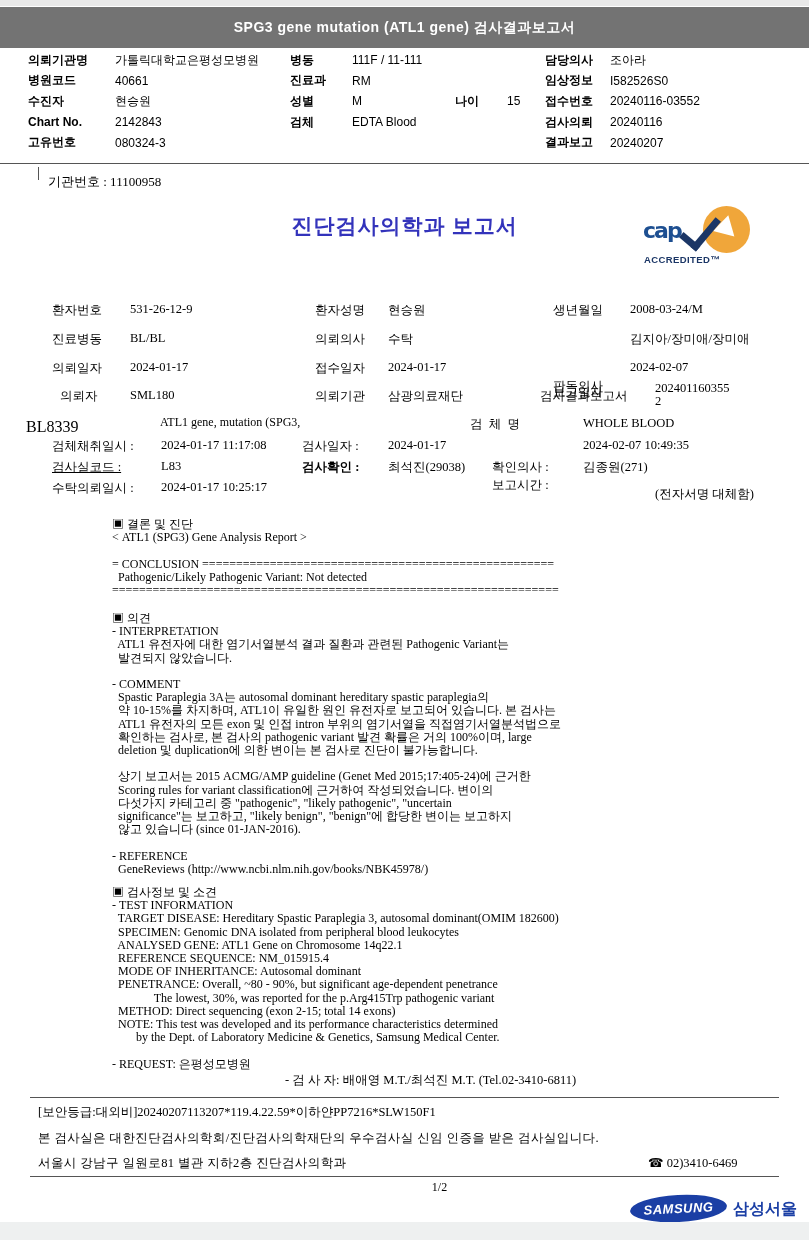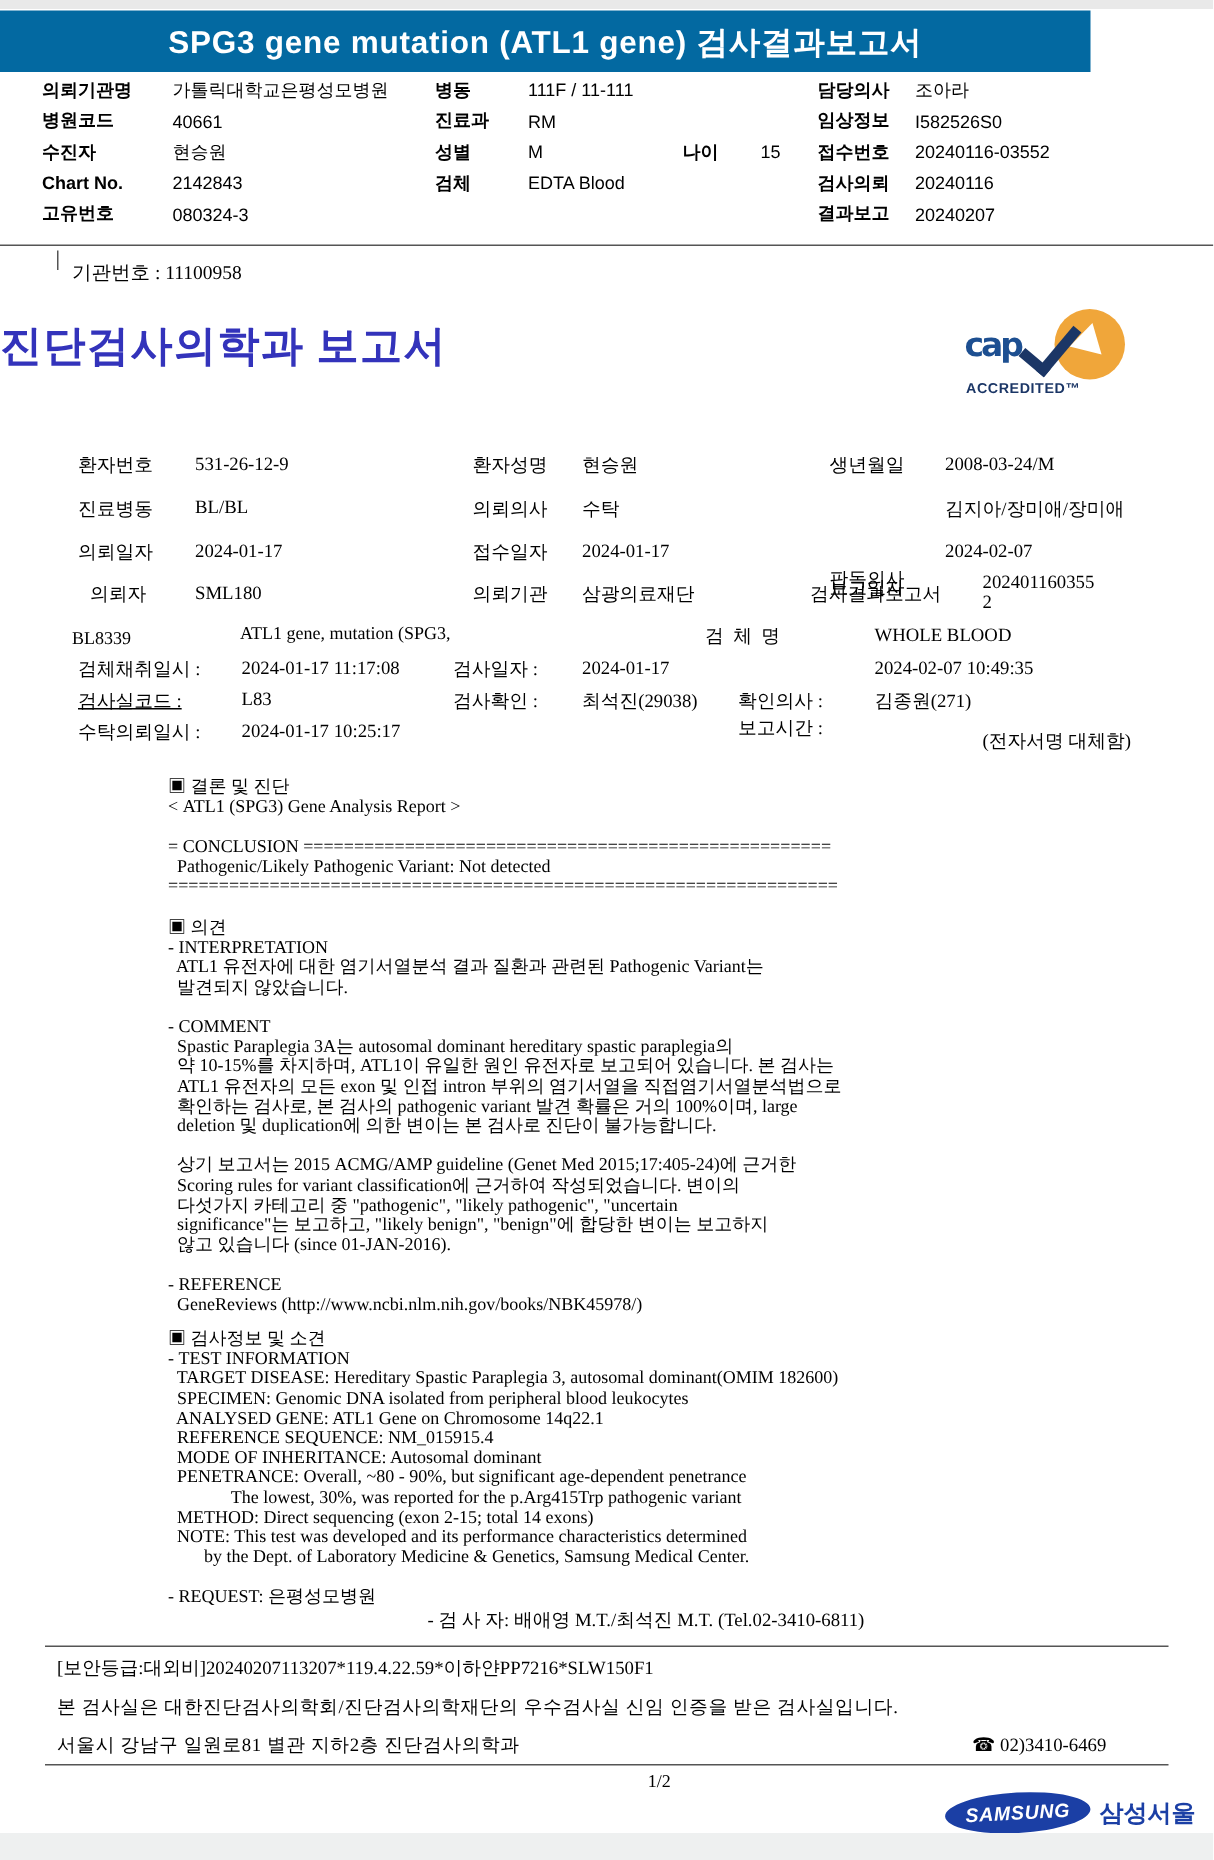--- a/index.html
+++ b/index.html
@@ -3,37 +3,37 @@
 <meta charset="utf-8">
 <style>
   html,body{margin:0;padding:0;background:#fff;}
   .page{position:relative;width:809px;height:1240px;background:#ffffff;
         font-family:"Liberation Sans",sans-serif;color:#000;overflow:hidden;}
   .abs{position:absolute;}
   
   .top-strip{left:0;top:0;width:809px;height:6px;background:#e9e9e9;}
   .bottom-strip{left:0;top:1222px;width:809px;height:18px;background:#eef0f0;}
   
-  .banner{left:0;top:7px;width:727px;height:41px;background:#0369a1;color:#fff;
+  .banner{left:0;top:7px;width:809px;height:41px;background:#737373;color:#fff;
           display:flex;align-items:center;justify-content:center;
-          font-size:21px;font-weight:bold;letter-spacing:0.5px;}
+          font-size:14px;font-weight:bold;letter-spacing:0.5px;}
   
   .info-col{position:absolute;top:50px;font-size:12px;}
   .info-row{display:flex;align-items:center;height:20.6px;white-space:pre;}
   .info-lbl{font-weight:bold;}
   .w1{width:87px;} .w2{width:62px;} .w3{width:65px;}
   .sex-val{width:103px;} .age-lbl{font-weight:bold;width:52px;}
   
   .hline{position:absolute;height:1px;background:#555;}
   .vtick{position:absolute;width:1px;background:#555;}
   
   .serif{font-family:"Liberation Serif",serif;}
   .org-line{left:48px;top:173px;font-size:13px;}
-  .report-title{left:0;top:212px;width:809px;color:#3333bb;
-                font-weight:bold;font-size:28px;letter-spacing:1px;
+  .report-title{left:0;top:212px;width:809px;text-align:center;color:#3333bb;
+                font-weight:bold;font-size:21px;letter-spacing:1px;
                 font-family:"Liberation Serif",serif;}
   
   .cap-logo{left:643px;top:206px;width:122px;height:62px;}
   .cap-word{position:absolute;left:0;top:14px;font-weight:bold;font-size:22px;
             color:#1d4f91;letter-spacing:-2px;line-height:1;
             font-family:"DejaVu Sans",sans-serif;}
   .cap-circle{position:absolute;left:60px;top:0;width:47px;height:47px;border-radius:50%;
               background:#f0a63a;}
   .cap-triangle{position:absolute;left:12px;top:9px;width:0;height:0;
                 border-left:11px solid transparent;border-right:11px solid transparent;
@@ -166,35 +166,35 @@
   <span class="ps" style="left:630px;top:360px;">2024-02-07</span>
 
   <span class="ps" style="left:60px;top:388px;">의뢰자</span>
   <span class="ps" style="left:130px;top:388px;">SML180</span>
   <span class="ps" style="left:315px;top:388px;">의뢰기관</span>
   <span class="ps" style="left:388px;top:388px;">삼광의료재단</span>
   <span class="ps" style="left:540px;top:388px;">검사결과보고서</span>
   <span class="ps" style="left:655px;top:382px;line-height:13px;">202401160355
 2</span>
 
-  <span class="ps" style="left:48px;top:418px;font-size:12px;">BL8339</span>
+  <span class="ps" style="left:26px;top:418px;font-size:16px;">BL8339</span>
   <span class="ps" style="left:160px;top:415px;font-size:12px;">ATL1 gene, mutation (SPG3,</span>
   <span class="ps" style="left:470px;top:416px;">검  체  명</span>
   <span class="ps" style="left:583px;top:416px;">WHOLE BLOOD</span>
 
   <span class="ps" style="left:52px;top:438px;">검체채취일시 :</span>
   <span class="ps" style="left:161px;top:438px;">2024-01-17 11:17:08</span>
   <span class="ps" style="left:302px;top:438px;">검사일자 :</span>
   <span class="ps" style="left:388px;top:438px;">2024-01-17</span>
   <span class="ps" style="left:492px;top:450px;margin-top:27px;">보고시간 :</span>
   <span class="ps" style="left:583px;top:438px;">2024-02-07 10:49:35</span>
 
   <span class="ps" style="left:52px;top:459px;text-decoration:underline;">검사실코드 :</span>
   <span class="ps" style="left:161px;top:459px;">L83</span>
-  <span class="ps" style="left:302px;top:459px;">검사확인 :</span>
+  <span class="ps" style="left:302px;top:459px;font-weight:bold;">검사확인 :</span>
   <span class="ps" style="left:388px;top:459px;">최석진(29038)</span>
   <span class="ps" style="left:492px;top:459px;">확인의사 :</span>
   <span class="ps" style="left:583px;top:459px;">김종원(271)</span>
 
   <span class="ps" style="left:52px;top:480px;">수탁의뢰일시 :</span>
   <span class="ps" style="left:161px;top:480px;">2024-01-17 10:25:17</span>
   <span class="ps" style="left:655px;top:486px;">(전자서명 대체함)</span>
 
   <pre class="body-block" style="top:518px;">▣ 결론 및 진단
 &lt; ATL1 (SPG3) Gene Analysis Report &gt;

